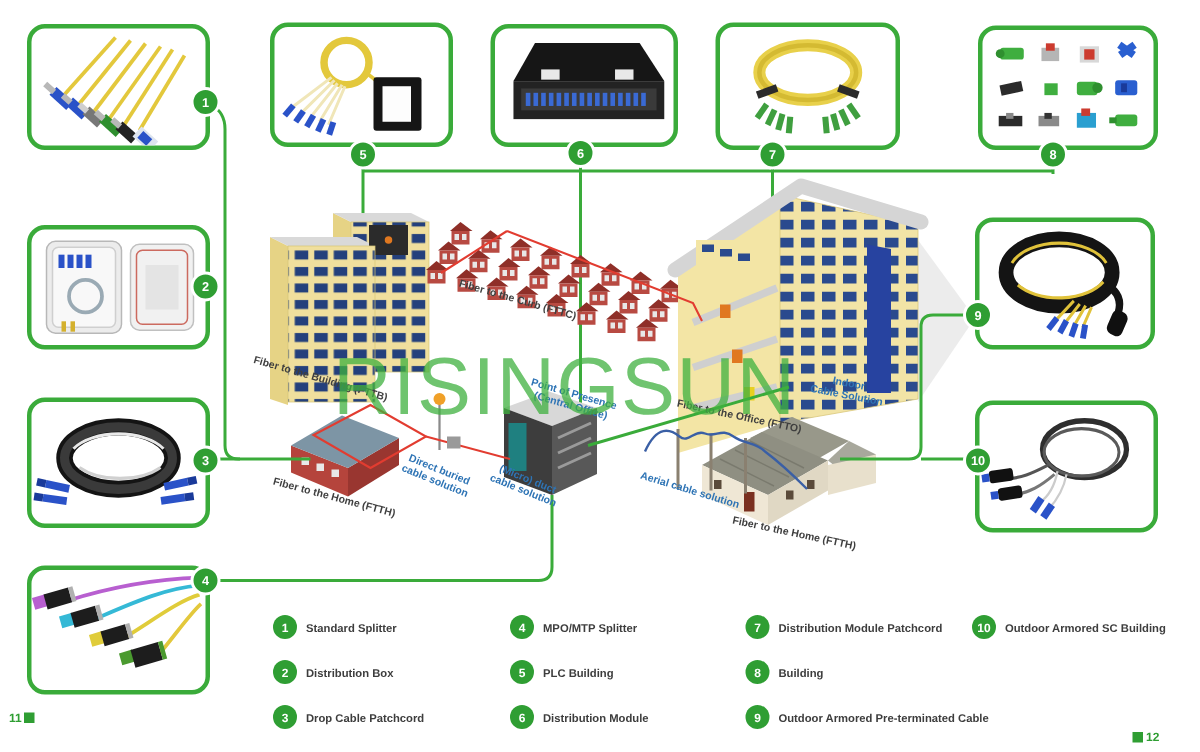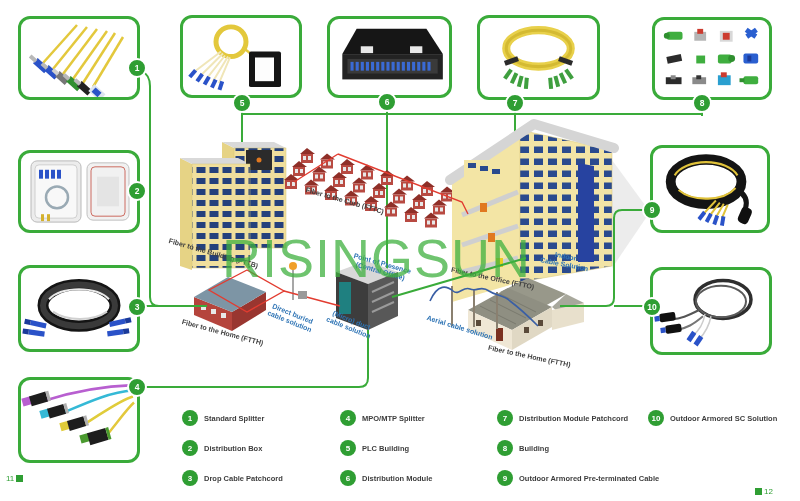--- a/index.html
+++ b/index.html
@@ -15,21 +15,21 @@
   .legend-item{position:absolute;display:flex;align-items:center;gap:6px;z-index:4;}
   .legend-item .num{width:16px;height:16px;border-radius:50%;background:#2f9e33;color:#fff;
            font-size:8px;font-weight:bold;display:flex;align-items:center;justify-content:center;flex:0 0 auto;}
   .legend-item .lbl{font-size:7.5px;font-weight:bold;color:#3d3d3d;white-space:nowrap;}
   .dlabel{position:absolute;font-size:7px;font-weight:bold;color:#3f3f3f;white-space:nowrap;
           transform-origin:0 0;z-index:4;}
   .blabel{position:absolute;font-size:7px;font-weight:bold;color:#2e74b5;text-align:center;
           line-height:1.2;transform-origin:0 0;z-index:4;}
   .watermark{position:absolute;left:222px;top:227px;font-size:54px;font-weight:normal;
           color:#3fb13f;opacity:.75;letter-spacing:1px;z-index:5;white-space:nowrap;}
-  .pmark{position:absolute;font-size:8px;font-weight:normal;color:#2f9e33;display:flex;
+  .pmark{position:absolute;font-size:8px;font-weight:bold;color:#2f9e33;display:flex;
           align-items:center;gap:2px;z-index:4;}
   .pmark .sq{width:7px;height:7px;background:#2f9e33;display:inline-block;}
 </style>
 </head>
 <body>
 
 <div class="stage">
 
   <svg class="art" width="800" height="501" viewBox="0 0 800 501">
     <defs>
@@ -476,21 +476,21 @@
   <div class="legend-item" style="left:497px;top:440px">
     <span class="num">8</span>
     <span class="lbl">Building</span>
   </div>
   <div class="legend-item" style="left:497px;top:470px">
     <span class="num">9</span>
     <span class="lbl">Outdoor Armored Pre-terminated Cable</span>
   </div>
   <div class="legend-item" style="left:648px;top:410px">
     <span class="num">10</span>
-    <span class="lbl">Outdoor Armored SC Solution</span>
+    <span class="lbl">Outdoor Armored SC Building</span>
   </div>
 
   <div class="pmark" style="left:6px;top:474px">
     <span>11</span>
       <span class="sq"></span>
   </div>
   <div class="pmark" style="left:755px;top:487px">
     <span class="sq"></span>
       <span>12</span>
   </div>

